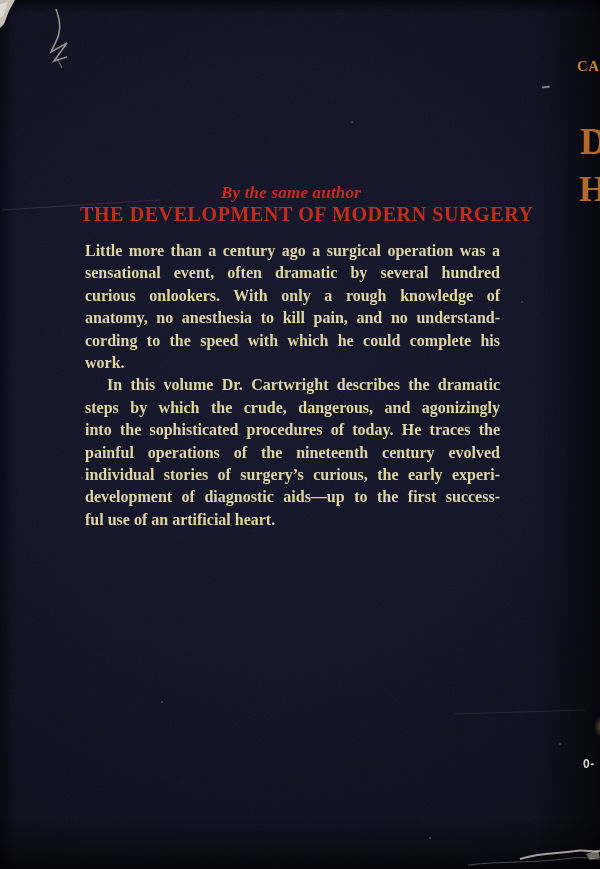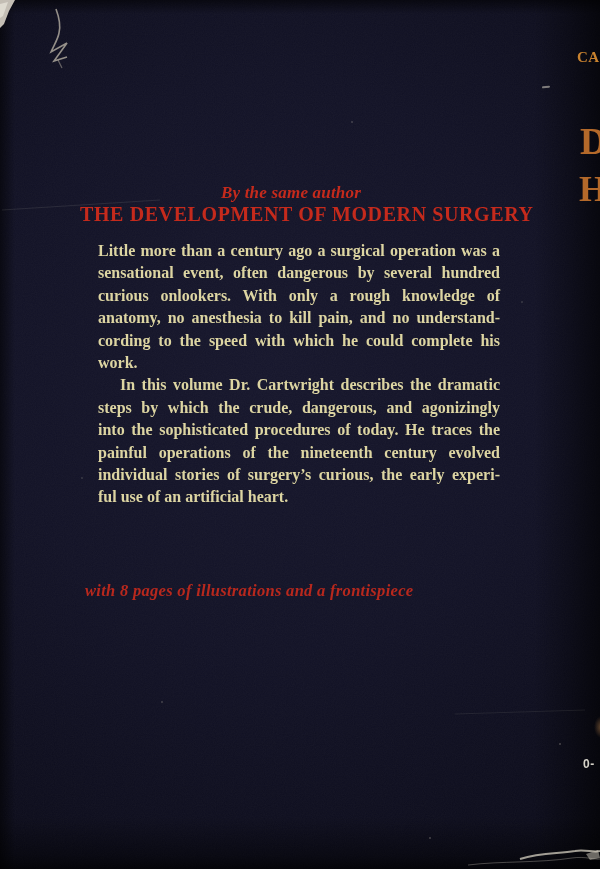--- a/index.html
+++ b/index.html
@@ -26,31 +26,31 @@
   }
   .series-title{
     position:absolute;top:203px;left:80px;width:440px;text-align:center;
     font-weight:700;font-size:20px;letter-spacing:.6px;color:var(--red);
     white-space:nowrap;
   }
   .blurb{
     position:absolute;top:240px;left:85px;width:415px;
     color:var(--cream);font-size:16px;font-weight:700;line-height:22.4px;
   }
-  .line{text-align:justify;text-align-last:justify;margin-left:13px;}
+  .line{text-align:justify;text-align-last:justify;}
   .line.last{text-align-last:left;}
   .para.indent .line:first-child{text-indent:22px;}
 
   .illustrations-note{
     position:absolute;top:581px;left:85px;
     font-style:italic;font-weight:700;font-size:16.5px;letter-spacing:.3px;
     color:var(--red2);
   }
   .spine-frag{position:absolute;color:var(--orange);font-weight:700;}
-  .spine-ca{top:49px;left:577px;font-size:15px;letter-spacing:.5px;color:var(--gold);}
+  .spine-ca{top:58px;left:577px;font-size:15px;letter-spacing:.5px;color:var(--gold);}
   .spine-d{top:126px;left:580px;font-size:37px;line-height:32px;}
   .spine-h{top:173px;left:579px;font-size:36px;line-height:32px;}
   .isbn-frag{
     position:absolute;top:757px;left:583px;
     font-family:"Liberation Sans", sans-serif;font-weight:700;
     font-size:12px;color:var(--offwhite);letter-spacing:.5px;
   }
   .smudge{
     position:absolute;top:716px;left:594px;width:10px;height:22px;
     background:radial-gradient(ellipse at 70% 50%, rgba(170,120,70,.55), rgba(170,120,70,0) 70%);
@@ -70,37 +70,37 @@
   </svg>
 
   <div class="edge-shade"></div>
 
   <div class="author-note">By the same author</div>
   <div class="series-title">THE DEVELOPMENT OF MODERN SURGERY</div>
 
   <div class="blurb">
     <div class="para">
         <div class="line">Little more than a century ago a surgical operation was a</div>
-        <div class="line">sensational event, often dangerous by several hundred</div>
+        <div class="line">sensational event, often dramatic by several hundred</div>
         <div class="line">curious onlookers. With only a rough knowledge of</div>
         <div class="line">anatomy, no anesthesia to kill pain, and no understand-</div>
         <div class="line">cording to the speed with which he could complete his</div>
         <div class="line last">work.</div>
       </div>
     <div class="para indent">
         <div class="line">In this volume Dr. Cartwright describes the dramatic</div>
         <div class="line">steps by which the crude, dangerous, and agonizingly</div>
         <div class="line">into the sophisticated procedures of today. He traces the</div>
         <div class="line">painful operations of the nineteenth century evolved</div>
         <div class="line">individual stories of surgery’s curious, the early experi-</div>
+        <div class="line">development of diagnostic aids—up to the first success-</div>
         <div class="line last">ful use of an artificial heart.</div>
       </div>
   </div>
 
-  <div class="illustrations-note">with 8 pages of illustrations and a frontispiece</div>
 
   <div class="spine-frag spine-ca">CA</div>
   <div class="spine-frag spine-d">D</div>
   <div class="spine-frag spine-h">H</div>
   <div class="isbn-frag">0-</div>
   <div class="smudge"></div>
 
   <svg class="marks" width="600" height="869" viewBox="0 0 600 869">
     <polygon points="0,0 15,0 9,11 4,24 0,28" fill="#d8d2c6" opacity="0.9"></polygon>
     <polygon points="0,4 8,2 3,16 0,18" fill="#f0ece2" opacity="0.6"></polygon>

